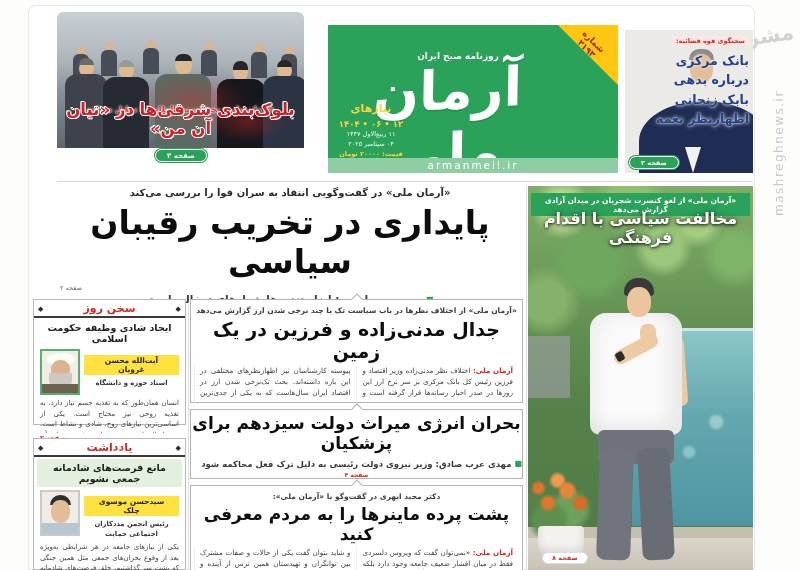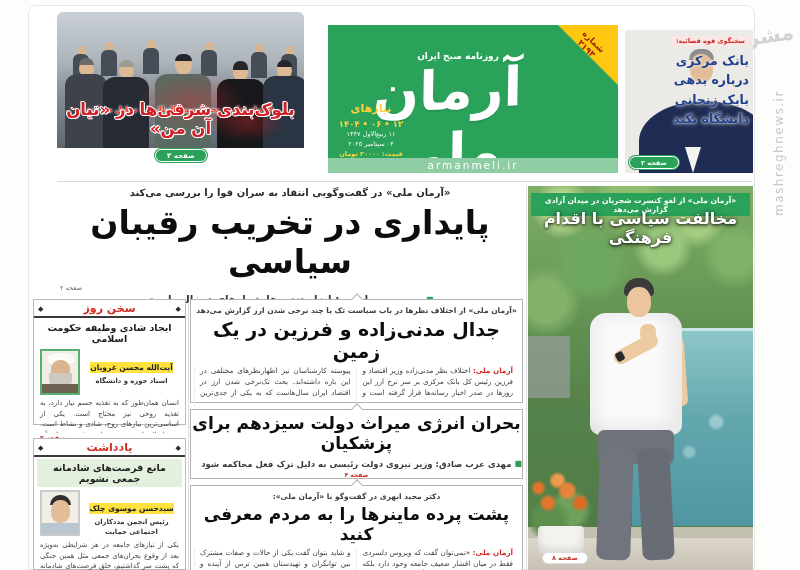--- a/index.html
+++ b/index.html
@@ -141,21 +141,21 @@
   .colbox { position:absolute; left:33px; width:153px; background:#fff; border:1px solid #b9b9b9; }
   .box-header { display:flex; align-items:center; justify-content:space-between;
     border-bottom:2px solid #3a3a3a; padding:2px 4px 1px; }
   .box-header .ttl { color:#cf2b23; font-size:11px; font-weight:bold; }
   .dia { color:#2f2f2f; font-size:7px; }
   .box-head2 { text-align:center; font-size:9.5px; font-weight:bold; color:#1d1d1d; padding:4px 2px 2px; }
   .box-head2.greenbg { background:#e3f0de; margin:2px 3px 0; padding:3px 2px; }
   .bio-row { display:flex; flex-direction:row; justify-content:flex-start; gap:4px; padding:3px 6px 2px; }
   .bio-photo { width:40px; height:46px; border:2px solid #54b06c; position:relative; overflow:hidden; background:#f0ede7; flex:0 0 auto; }
   .bio-meta { flex:1; text-align:center; padding-top:6px; }
-  .name-hl { display:inline-block; background:#ffe23d; color:#222; font-size:7.5px; font-weight:bold; padding:1px 0; }
+  .name-hl { display:inline-block; background:#ffe23d; color:#222; font-size:7.5px; font-weight:bold; padding:1px 13px; }
   .bio-role { font-size:6.8px; font-weight:bold; color:#333; margin-top:3px; line-height:1.4; }
   .box-body { font-size:7px; color:#3f3f3f; text-align:justify; line-height:1.52; padding:1px 6px 0; }
   .box-ref { font-size:6.5px; font-weight:bold; color:#cf2b23; text-align:left; padding:1px 6px 2px; }
   .turban { position:absolute; top:2px; left:5px; width:28px; height:11px; background:#fbfbf8; border-radius:50% 50% 30% 30%; }
   .cleric-face { position:absolute; top:9px; left:9px; width:19px; height:20px; background:#d9b48e; border-radius:45%; }
   .beard { position:absolute; top:22px; left:7px; width:23px; height:15px; background:#cdc8c0; border-radius:0 0 50% 50%; }
   .robe { position:absolute; bottom:0; left:0; right:0; height:9px; background:#6e6152; }
   .musavi-hair { position:absolute; top:3px; left:8px; width:21px; height:10px; background:#2e2e2e; border-radius:10px 10px 0 0; }
   .musavi-face { position:absolute; top:8px; left:9px; width:19px; height:23px; background:#e3bd97; border-radius:45%; }
   .musavi-sh { position:absolute; bottom:0; left:0; right:0; height:11px; background:#b9c6cf; }
@@ -241,21 +241,21 @@
     </div>
   </div>
   <div class="abs site-strip">armanmeli.ir</div>
 
   <div class="abs tr-block">
     <div class="tr-photo-suit"></div>
     <div class="tr-shirt"></div>
     <div class="tr-hair"></div>
     <div class="tr-face"></div>
     <div class="tr-label">سخنگوی قوه قضائیه:</div>
-    <div class="tr-head">بانک مرکزی درباره بدهی بابک زنجانی دانشگاه نکند</div>
+    <div class="tr-head">بانک مرکزی درباره بدهی بابک زنجانی اظهارنظر نغمه</div>
     <div class="pill-green" style="left:4px;bottom:4px;font-size:6.5px">صفحه ۲</div>
   </div>
 
   <div class="hline" style="left:57px;top:181px;width:696px"></div>
   <div class="vline" style="left:188px;top:296px;height:274px"></div>
   <div class="vline" style="left:526px;top:186px;height:384px"></div>
 
   <div class="abs lead-wrap">
     <div class="lead-kicker">«آرمان ملی» در گفت‌وگویی انتقاد به سران قوا را بررسی می‌کند</div>
     <div class="lead-head">پایداری در تخریب رقیبان سیاسی</div>

